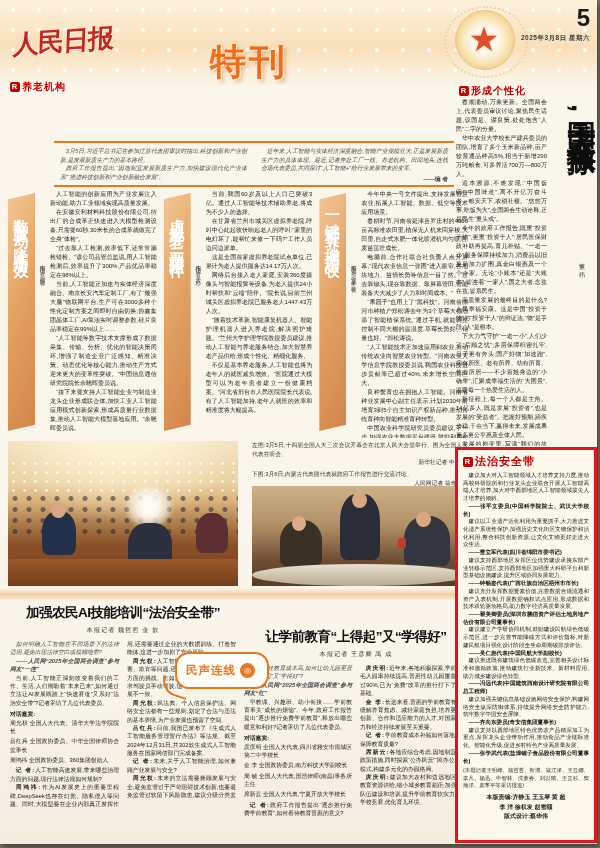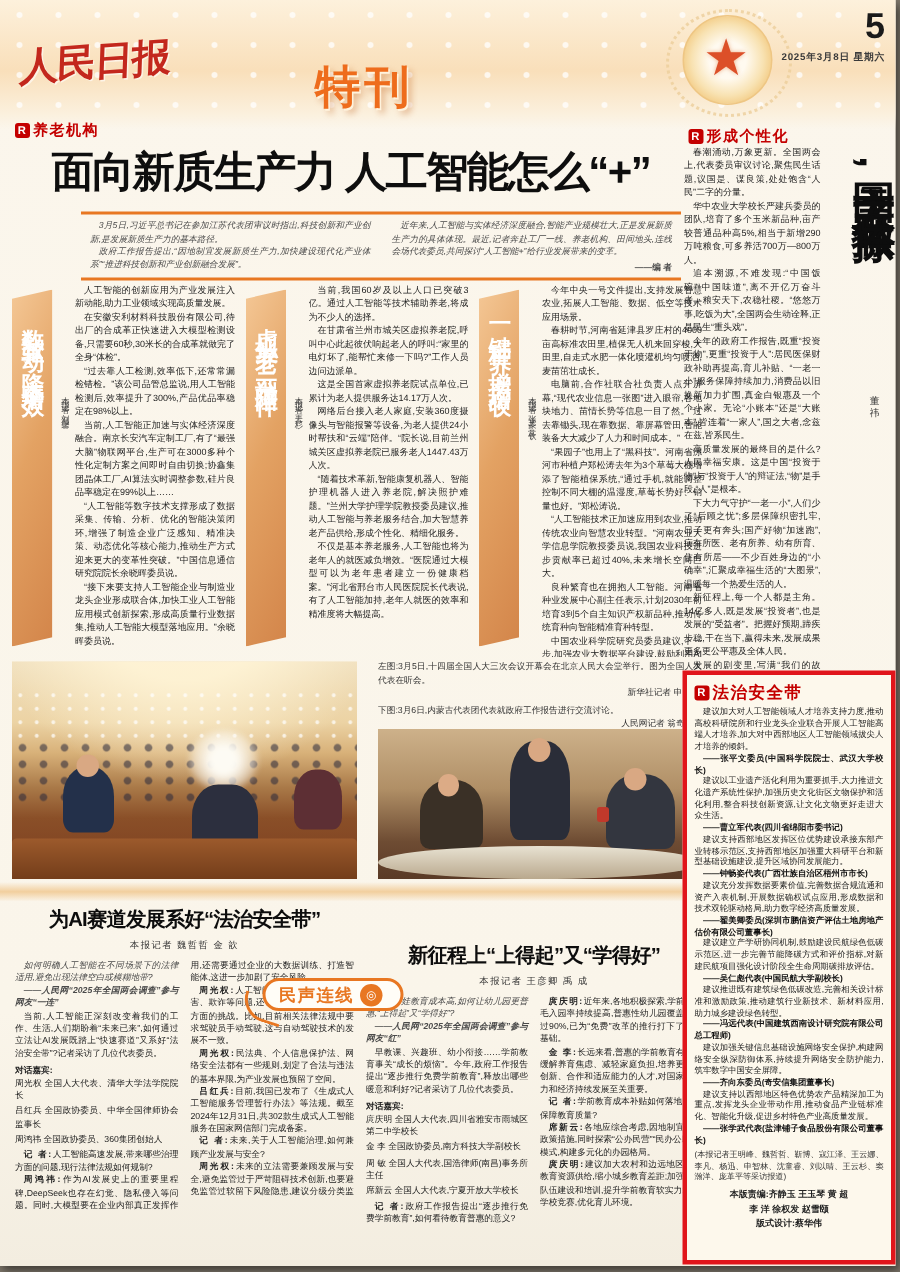--- a/index.html
+++ b/index.html
@@ -10,21 +10,21 @@
     background:
       radial-gradient(circle,rgba(255,255,255,.75) 1.6px,rgba(255,255,255,0) 2.4px),
       linear-gradient(180deg,#fdf1dc 0%,#f9dfba 55%,#fbf0dd 88%,rgba(251,246,236,0) 100%);
     background-size:26px 20px,100% 100%;}
   .logo{position:absolute;left:13px;top:24px;font-size:26px;font-weight:bold;color:#c3271d;
     transform:rotate(-4deg) skewX(-6deg);letter-spacing:-1px;text-shadow:1px 1px 0 rgba(255,255,255,.6);}
   .b-main{position:absolute;left:106px;top:4px;font-weight:900;color:#e23a28;line-height:1;
     text-shadow:2px 2px 0 #fff3dd,4px 4px 5px rgba(170,70,20,.45);}
   .b-main .c1{font-size:56px;}
   .b-main .c2{font-size:56px;display:inline-block;position:relative;top:13px;left:-4px;}
-  .b-sub{position:absolute;left:210px;top:38px;font-size:30px;font-weight:900;color:#ee6c1c;letter-spacing:3px;
+  .b-sub{position:absolute;left:210px;top:38px;font-size:36px;font-weight:900;color:#ee6c1c;letter-spacing:3px;
     text-shadow:1px 1px 0 #fff3dd,3px 3px 4px rgba(190,90,20,.4);}
   .emblem{position:absolute;left:436px;top:4px;width:100px;height:74px;}
   .emblem .ring-outer{position:absolute;left:8px;top:2px;width:80px;height:68px;border:2px dotted #edcf9c;border-radius:50%;opacity:.8;}
   .emblem .ring{position:absolute;left:19px;top:6px;width:58px;height:58px;border-radius:50%;
     background:radial-gradient(circle,#fffaf0 30%,#f8e2b2 58%,#f2c87e 78%,#f8e2b2 100%);
     border:1px solid #eec684;}
   .emblem .star{position:absolute;left:19px;top:6px;width:58px;height:58px;text-align:center;line-height:58px;
     font-size:34px;color:#dc4f28;text-shadow:0 0 3px rgba(220,100,30,.5);}
   .pagenum{position:absolute;left:558px;top:4px;width:32px;font-size:24px;font-weight:bold;color:#1a1a1a;text-align:right;}
   .pagedate{position:absolute;left:492px;top:34px;width:98px;font-size:6.5px;font-weight:bold;color:#3a3a3a;text-align:right;letter-spacing:.5px;}
@@ -77,21 +77,21 @@
   .abody{column-count:2;column-gap:8px;font-size:5.8px;line-height:1.45;text-align:justify;overflow:hidden;}
   .artL .abody{height:176px;}
   .artM .abody{height:158px;}
   .abody p{margin:0;text-indent:1em;}
   .abody p.lead{font-style:italic;color:#4a4a4a;}
   .abody p.leadsrc{font-style:italic;font-weight:bold;color:#4a4a4a;}
   .abody p.glabel{font-weight:bold;text-indent:0;margin-top:3px;}
   .abody p.guest{text-indent:0;margin-bottom:2px;}
   .abody p.qa b{letter-spacing:1px;}
   
-  .badge{position:absolute;left:175px;top:652px;width:94px;height:22px;background:#fffdf7;border:2px solid #e87722;border-radius:14px;
+  .badge{position:absolute;left:175px;top:652px;width:94px;height:37px;background:#fffdf7;border:2px solid #e87722;border-radius:14px;
     display:flex;align-items:center;z-index:6;box-sizing:border-box;}
   .badge .btext{color:#e87722;font-weight:bold;font-size:11.5px;letter-spacing:1px;margin-left:9px;}
   .badge .bcircle{width:15px;height:15px;border-radius:50%;background:#e87722;color:#fff;font-size:8px;line-height:15px;text-align:center;margin-left:4px;}
   .badge::after{content:"";position:absolute;left:-16px;bottom:-9px;width:26px;height:15px;
     border-bottom:2px solid #e87722;border-left:2px solid #e87722;border-bottom-left-radius:16px;transform:rotate(18deg);}
   
   .talk{position:absolute;left:456px;top:98px;width:141px;height:348px;font-size:6px;line-height:1.5;text-align:justify;color:#222;overflow:hidden;}
   .talk p{margin:0;text-indent:1em;}
   .vhead{float:right;writing-mode:vertical-rl;height:346px;width:46px;margin-left:4px;}
   .vhead .vt-main{font-size:29px;font-weight:900;color:#0d0d0d;line-height:1.1;letter-spacing:2px;}
@@ -121,21 +121,20 @@
       <div class="star">★</div>
     </div>
     <div class="pagenum">5</div>
     <div class="pagedate">2025年3月8日 星期六</div>
   </div>
 
   <div class="rtag tag-hot">
     <span class="ricon">R</span>
     <span>养老机构</span>
   </div>
-  <div class="mainhead">面向新质生产力 人工智能怎么“+”</div>
 
   <div class="intro">
     <div class="icol">
 
     <p>3月5日,习近平总书记在参加江苏代表团审议时指出,科技创新和产业创新,是发展新质生产力的基本路径。</p>
         <p>政府工作报告提出,“因地制宜发展新质生产力,加快建设现代化产业体系”“推进科技创新和产业创新融合发展”。</p>
       </div>
     <div class="icol">
       <span>
         
@@ -209,21 +208,21 @@
     <div class="blob" style="left:40px;top:30px;width:14px;height:15px;background:#dcab86;"></div>
     <div class="blob" style="left:152px;top:30px;width:46px;height:50px;background:#33363f;border-radius:45% 45% 15% 15%;"></div>
     <div class="blob" style="left:164px;top:26px;width:15px;height:15px;background:#d9a883;"></div>
     <div class="blob" style="left:146px;top:52px;width:8px;height:10px;background:#c0392b;border-radius:2px;"></div>
     <div class="blob" style="left:0;top:78px;width:216px;height:22px;background:linear-gradient(180deg,#e8e2d2,#b9a88d);"></div>
   </div>
 
   <div class="divband"></div>
 
   <div class="art artL">
-    <h2>为AI赛道发展系好“法治安全带”</h2>
+    <h2>加强农民AI技能培训“法治安全带”</h2>
     <div class="byline">本报记者 魏哲哲 金 歆</div>
     <div class="abody">
       <p class="lead">如何明确人工智能在不同场景下的法律适用,避免出现法律空白或模糊地带?</p>
       <p class="leadsrc">——人民网“2025年全国两会调查”参与网友“一连”</p>
       <p>当前,人工智能正深刻改变着我们的工作、生活,人们期盼着“未来已来”,如何通过立法让AI发展既踏上“快速赛道”又系好“法治安全带”?记者采访了几位代表委员。</p>
       <p class="glabel">对话嘉宾:</p>
       <span>
         
       <p class="guest">周光权 全国人大代表、清华大学法学院院长</p><p class="guest">吕红兵 全国政协委员、中华全国律师协会监事长</p><p class="guest">周鸿祎 全国政协委员、360集团创始人</p></span>
       <span>
@@ -231,21 +230,21 @@
       <p class="qa"><b>记 者:</b><span>人工智能高速发展,带来哪些治理方面的问题,现行法律法规如何规制?</span></p><p class="qa"><b>周鸿祎:</b><span>作为AI发展史上的重要里程碑,DeepSeek也存在幻觉、隐私侵入等问题。同时,大模型要在企业内部真正发挥作用,还需要通过企业的大数据训练、打造智能体,这进一步加剧了安全风险。</span></p><p class="qa"><b>周光权:</b><span>人工智能发展,除了带来隐私侵害、欺诈等问题,还带来了传统产业下法律方面的挑战。比如,目前相关法律法规中要求驾驶员手动驾驶,这与自动驾驶技术的发展不一致。</span></p><p class="qa"><b>周光权:</b><span>民法典、个人信息保护法、网络安全法都有一些规则,划定了合法与违法的基本界限,为产业发展也预留了空间。</span></p><p class="qa"><b>吕红兵:</b><span>目前,我国已发布了《生成式人工智能服务管理暂行办法》等法规。截至2024年12月31日,共302款生成式人工智能服务在国家网信部门完成备案。</span></p><p class="qa"><b>记 者:</b><span>未来,关于人工智能治理,如何兼顾产业发展与安全?</span></p><p class="qa"><b>周光权:</b><span>未来的立法需要兼顾发展与安全,避免监管过于严苛阻碍技术创新,也要避免监管过软留下风险隐患,建议分级分类监管。同时,在法律中建立容错机制,为产业发展留出空间。</span></p></span>
     </div>
   </div>
 
   <div class="badge">
     <span class="btext">民声连线</span>
     <span class="bcircle">◎</span>
   </div>
 
   <div class="art artM">
-    <h2>新征程上“上得起”又“学得好”</h2>
+    <h2>让学前教育“上得起”又“学得好”</h2>
     <div class="byline">本报记者 王彦卿 禹 成</div>
     <div class="abody">
       <p class="lead">现在养娃教育成本高,如何让幼儿园更普惠,“上得起”又“学得好”?</p>
       <p class="leadsrc">——人民网“2025年全国两会调查”参与网友“红”</p>
       <p>早教课、兴趣班、幼小衔接……学前教育事关“成长的烦恼”。今年,政府工作报告提出“逐步推行免费学前教育”,释放出哪些暖意和利好?记者采访了几位代表委员。</p>
       <p class="glabel">对话嘉宾:</p>
       <span>
         
       <p class="guest">庹庆明 全国人大代表,四川省雅安市雨城区第二中学校长</p><p class="guest">金 李 全国政协委员,南方科技大学副校长</p><p class="guest">周 敏 全国人大代表,国浩律师(南昌)事务所主任</p><p class="guest">席新云 全国人大代表,宁夏开放大学校长</p></span>
       <span>

